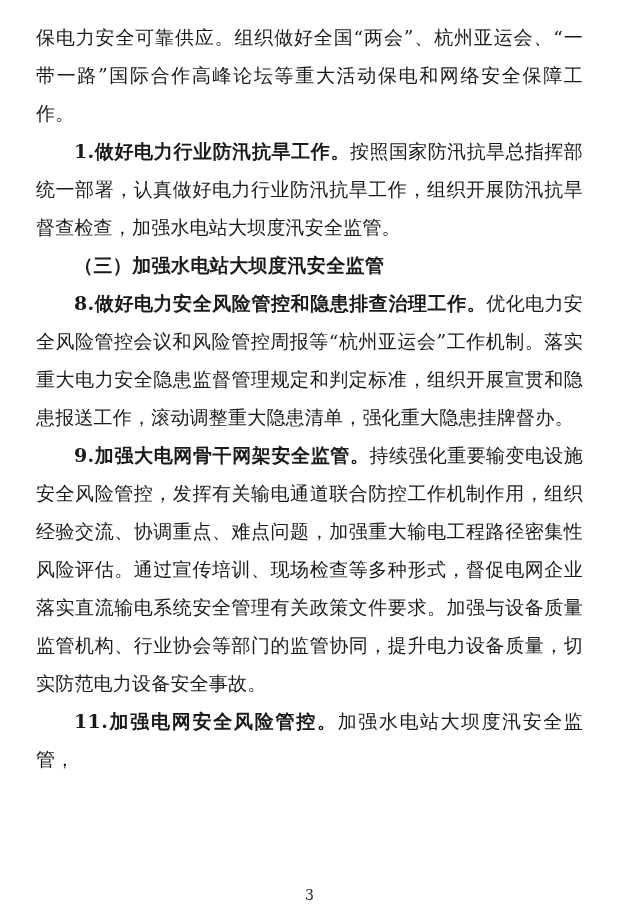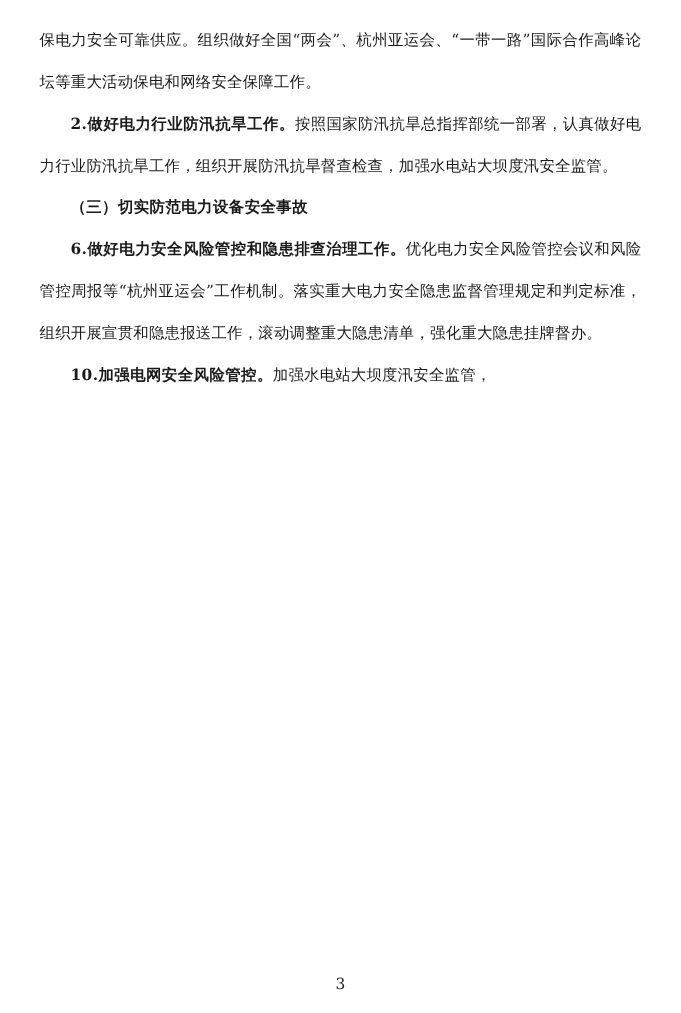--- a/index.html
+++ b/index.html
@@ -15,21 +15,21 @@
     overflow: hidden;
   }
   .page {
     position: relative;
     width: 619px;
     height: 921px;
     box-sizing: border-box;
     padding: 18px 36px 0 36px;
   }
   .doc-body {
-    font-size: 14px;
+    font-size: 19px;
     line-height: 38px;
     text-align: justify;
     text-justify: inter-ideograph;
     letter-spacing: 0.2px;
   }
   .para {
     margin: 0;
     text-indent: 0;
   }
   .para.indent {
@@ -55,32 +55,35 @@
 
 <div class="page">
   <div class="doc-body">
 
     <p class="para">
       <span>保电力安全可靠供应。组织做好全国“两会”、杭州亚运会、“一带一路”国际合作高峰论坛等重大活动保电和网络安全保障工作。</span>
     </p>
 
 
     <p class="para indent">
-      <span class="run-bold">2.做好电力行业防汛抗旱工作。</span><span>按照国家防汛抗旱总指挥部统一部署，认真做好电力行业防汛抗旱工作，组织开展防汛抗旱督查检查，加强水电站大坝度汛安全监管。</span>
+      <span class="run-bold">1.做好电力行业防汛抗旱工作。</span><span>按照国家防汛抗旱总指挥部统一部署，认真做好电力行业防汛抗旱工作，组织开展防汛抗旱督查检查，加强水电站大坝度汛安全监管。</span>
     </p>
 
     <p class="para indent">
-      <span class="run-bold">（三）切实防范电力设备安全事故</span>
+      <span class="run-bold">（三）加强水电站大坝度汛安全监管</span>
     </p>
 
     <p class="para indent">
-      <span class="run-bold">6.做好电力安全风险管控和隐患排查治理工作。</span><span>优化电力安全风险管控会议和风险管控周报等“杭州亚运会”工作机制。落实重大电力安全隐患监督管理规定和判定标准，组织开展宣贯和隐患报送工作，滚动调整重大隐患清单，强化重大隐患挂牌督办。</span>
+      <span class="run-bold">8.做好电力安全风险管控和隐患排查治理工作。</span><span>优化电力安全风险管控会议和风险管控周报等“杭州亚运会”工作机制。落实重大电力安全隐患监督管理规定和判定标准，组织开展宣贯和隐患报送工作，滚动调整重大隐患清单，强化重大隐患挂牌督办。</span>
     </p>
 
+    <p class="para indent">
+      <span class="run-bold">9.加强大电网骨干网架安全监管。</span><span>持续强化重要输变电设施安全风险管控，发挥有关输电通道联合防控工作机制作用，组织经验交流、协调重点、难点问题，加强重大输电工程路径密集性风险评估。通过宣传培训、现场检查等多种形式，督促电网企业落实直流输电系统安全管理有关政策文件要求。加强与设备质量监管机构、行业协会等部门的监管协同，提升电力设备质量，切实防范电力设备安全事故。</span>
+    </p>
 
     <p class="para indent">
-      <span class="run-bold">10.加强电网安全风险管控。</span><span>加强水电站大坝度汛安全监管，</span>
+      <span class="run-bold">11.加强电网安全风险管控。</span><span>加强水电站大坝度汛安全监管，</span>
     </p>
 
   </div>
 
   <div class="page-number">3</div>
 </div>
 
 </body></html>

